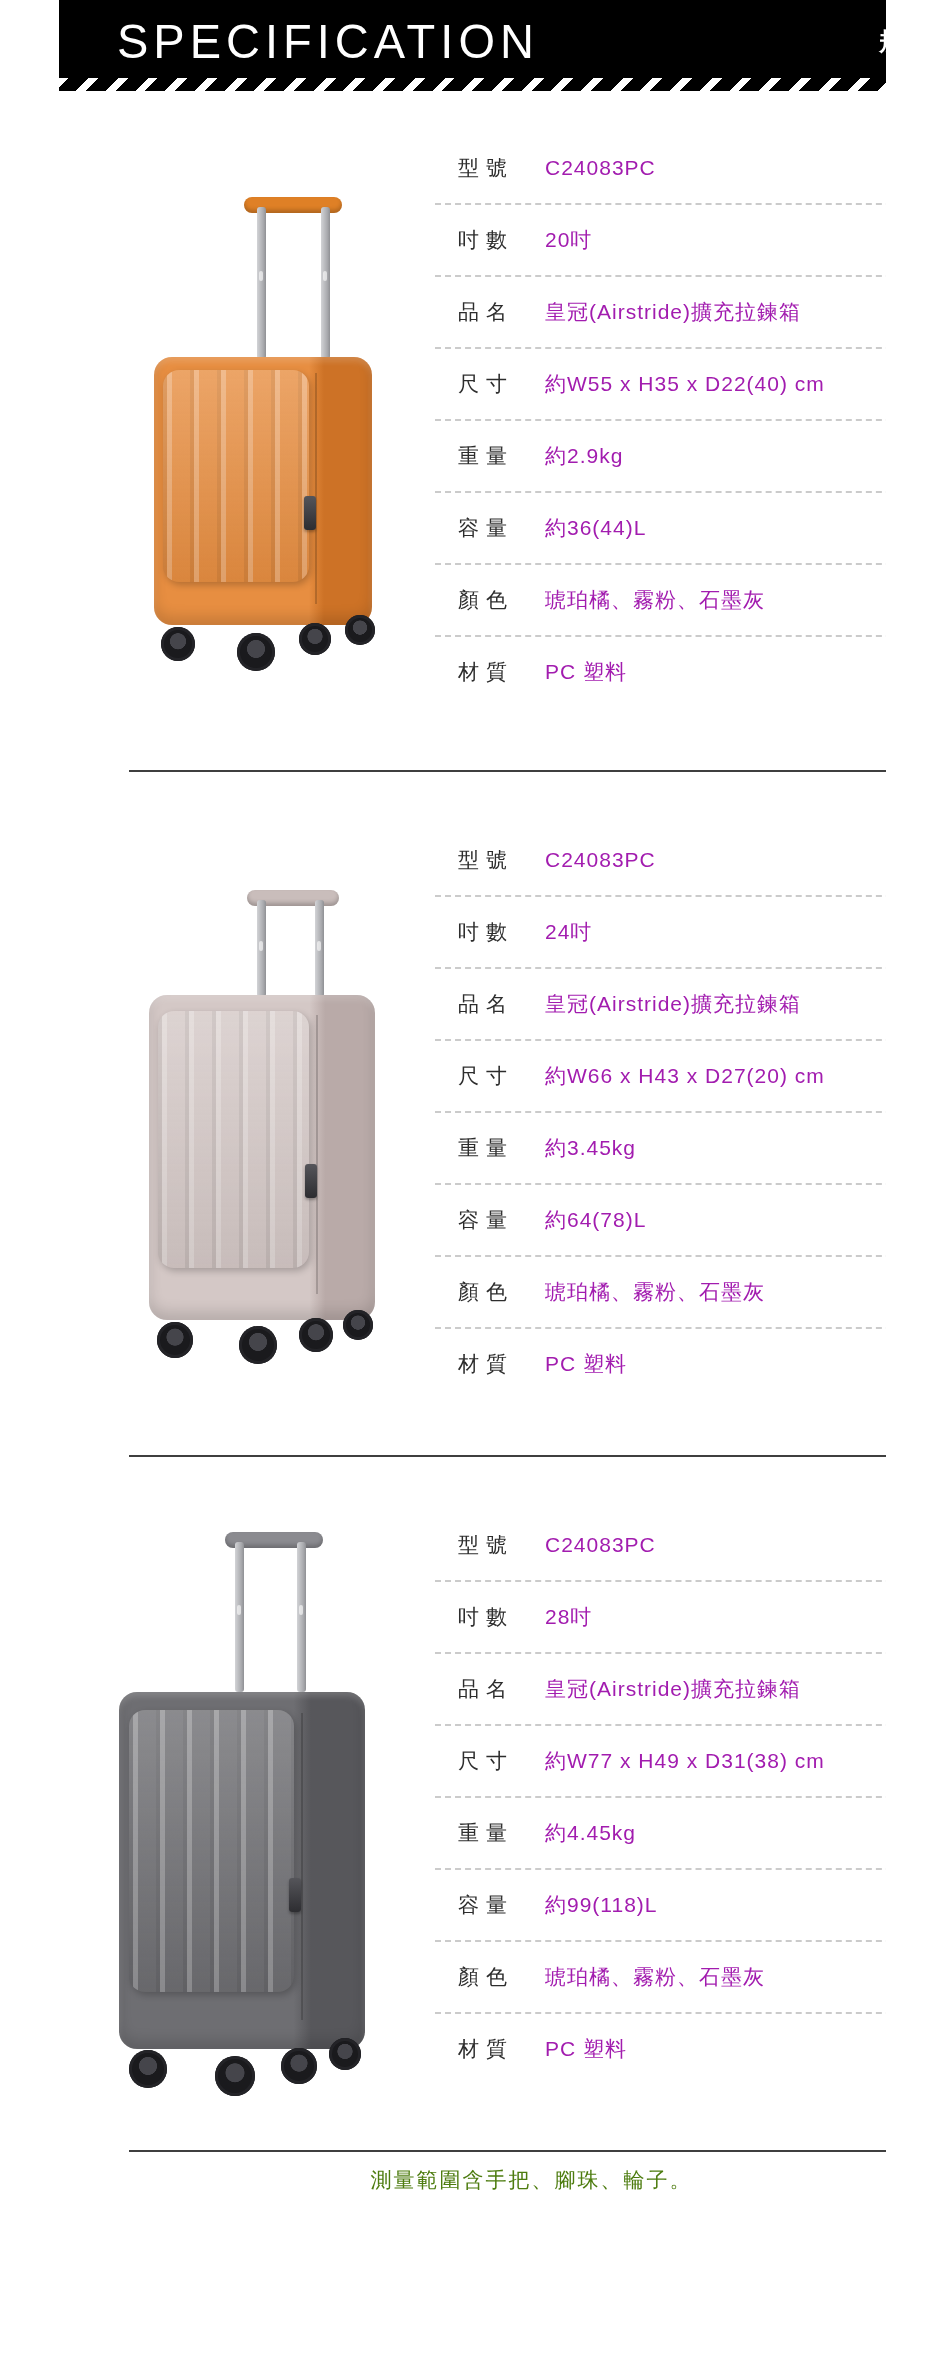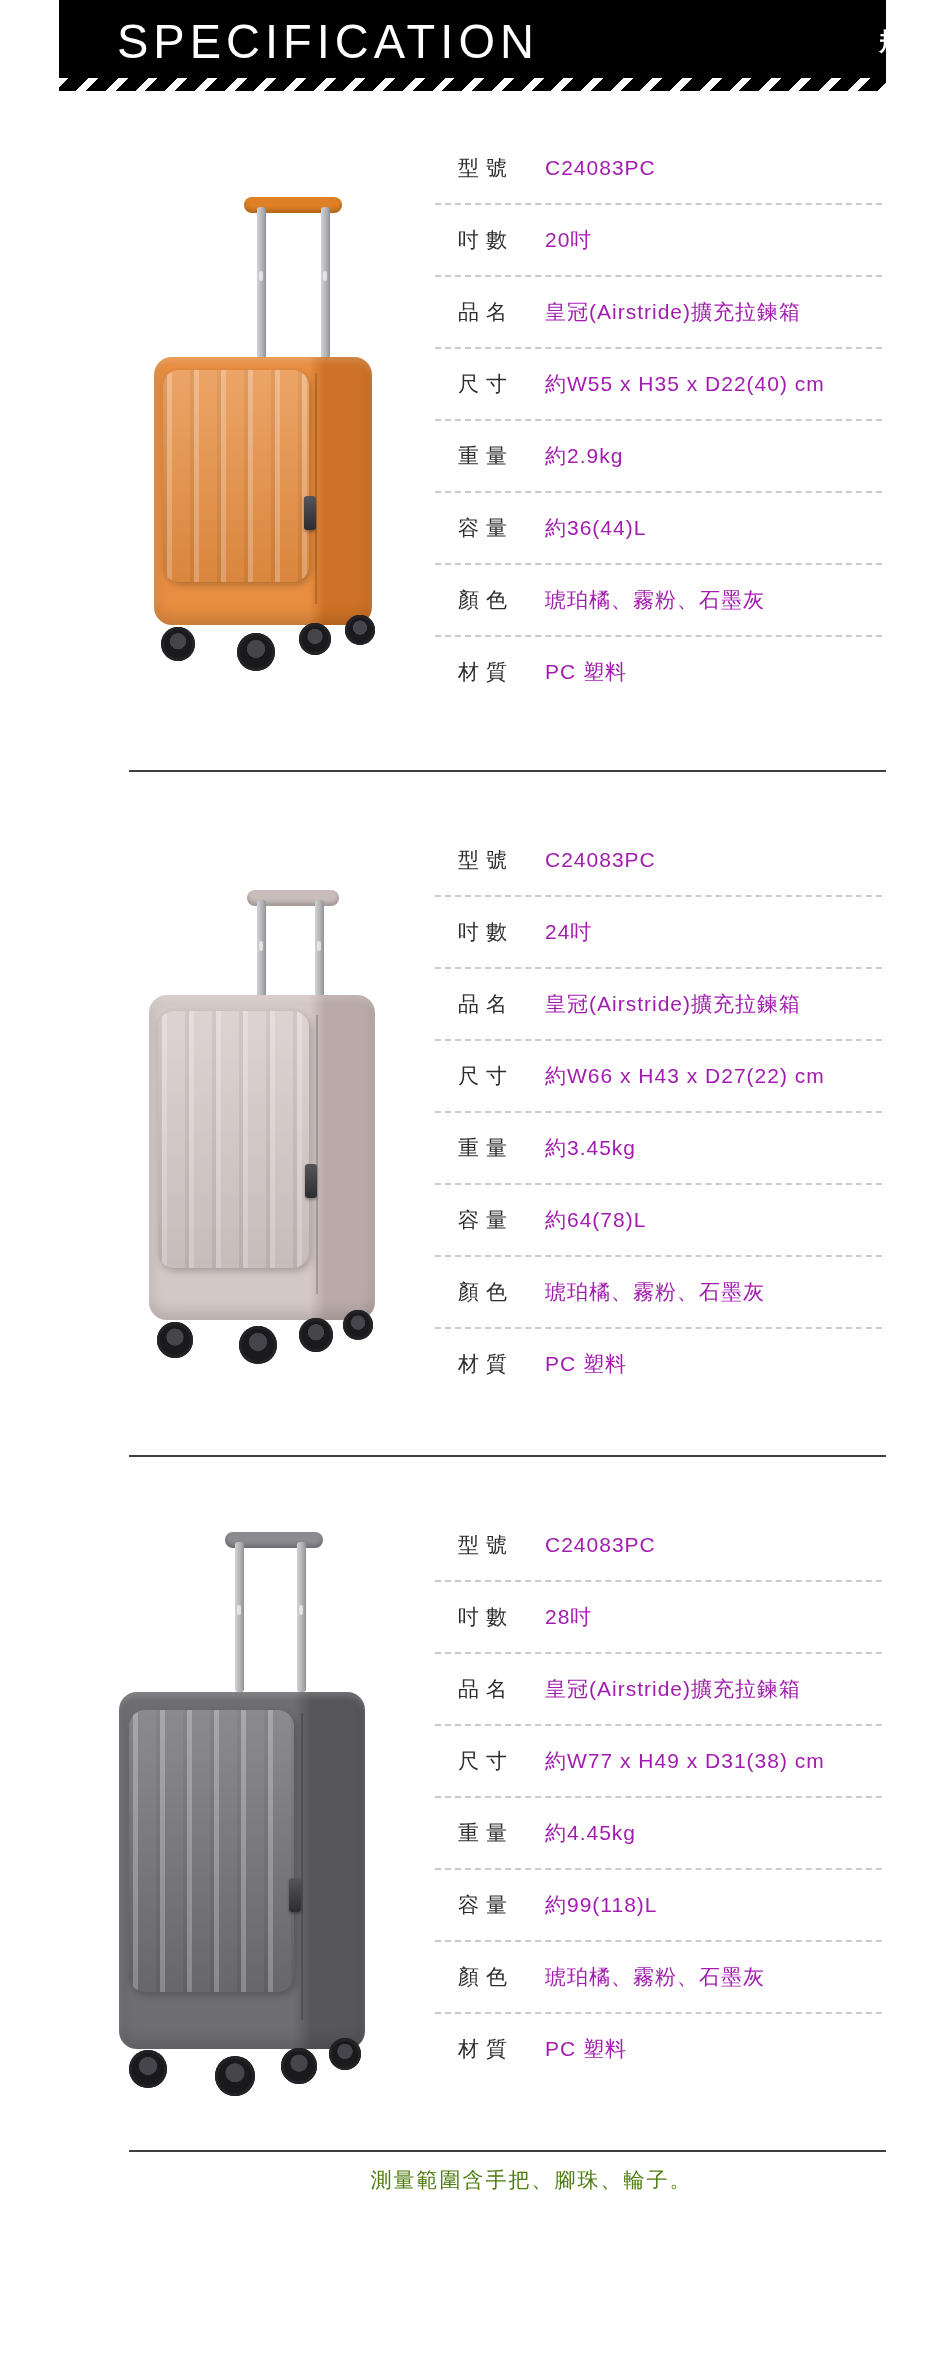--- a/index.html
+++ b/index.html
@@ -193,21 +193,21 @@
     <div class="spec-row">
       <span class="spec-label">吋數</span>
       <span class="spec-value">24吋</span>
     </div>
     <div class="spec-row">
       <span class="spec-label">品名</span>
       <span class="spec-value">皇冠(Airstride)擴充拉鍊箱</span>
     </div>
     <div class="spec-row">
       <span class="spec-label">尺寸</span>
-      <span class="spec-value">約W66 x H43 x D27(22) cm</span>
+      <span class="spec-value">約W66 x H43 x D27(20) cm</span>
     </div>
     <div class="spec-row">
       <span class="spec-label">重量</span>
       <span class="spec-value">約3.45kg</span>
     </div>
     <div class="spec-row">
       <span class="spec-label">容量</span>
       <span class="spec-value">約64(78)L</span>
     </div>
     <div class="spec-row">

